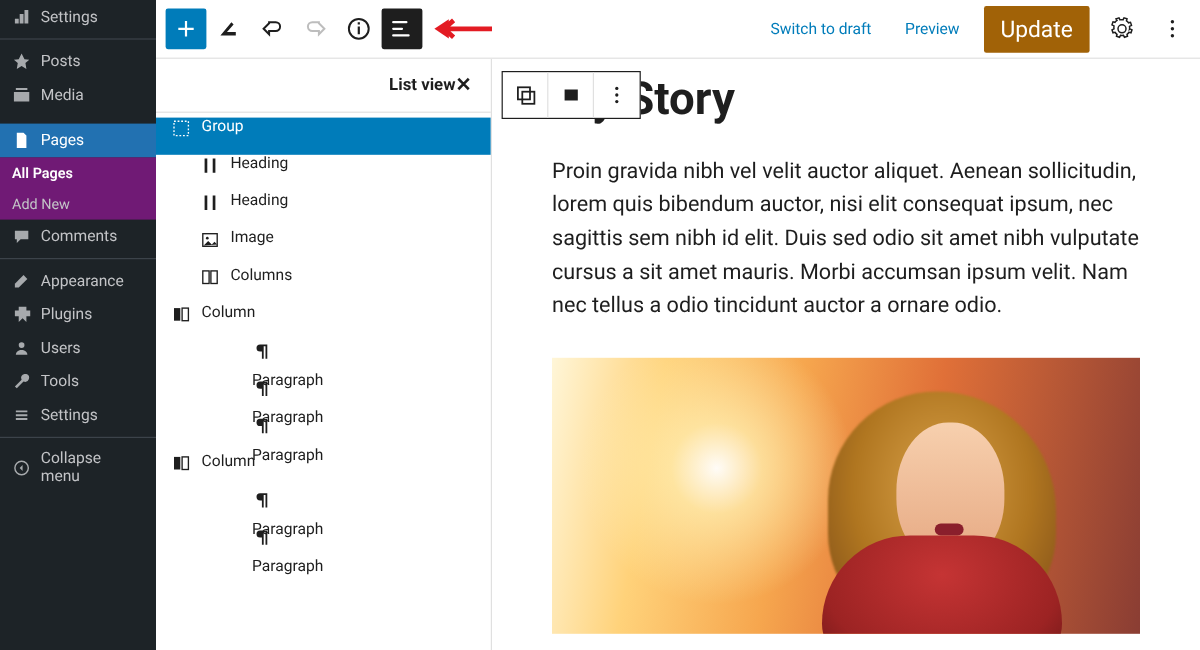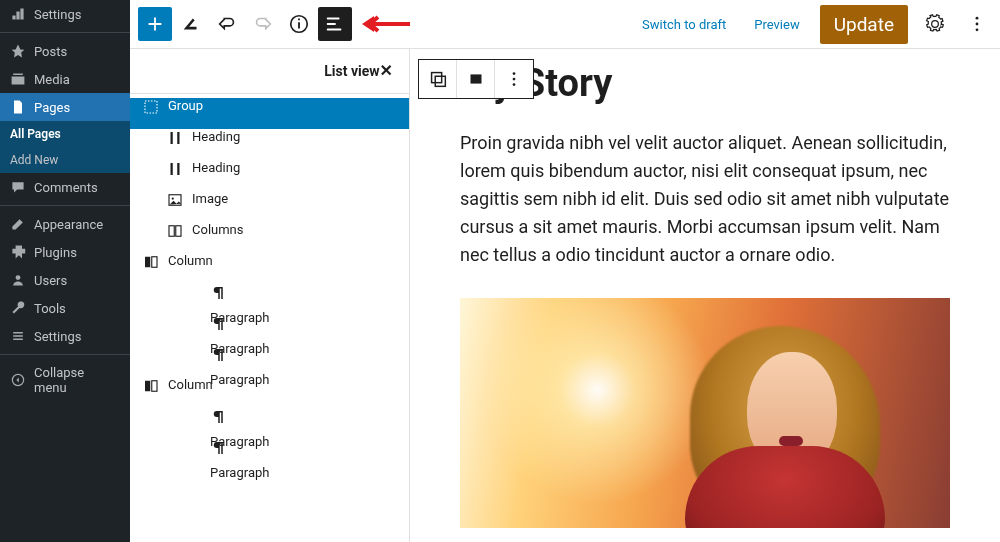--- a/index.html
+++ b/index.html
@@ -1,23 +1,23 @@
 <!DOCTYPE html>
 <html><head>
 <meta charset="utf-8">
 <style>
 * { box-sizing: border-box; margin: 0; padding: 0; }
 body { font-family: -apple-system, BlinkMacSystemFont, "Segoe UI", Roboto, sans-serif; font-size: 13px; color: #1e1e1e; width: 1000px; height: 542px; overflow: hidden; display: flex; }
 .sidebar { width: 130px; background: #1d2327; color: #c3c4c7; flex-shrink: 0; height: 100%; overflow: hidden; }
 .sb-item { display: flex; align-items: center; padding: 6px 10px; cursor: pointer; gap: 8px; }
 .sb-item .ico { width: 16px; height: 16px; display: flex; align-items: center; justify-content: center; fill: #a7aaad; flex-shrink: 0; }
-.sb-item.active { background: #2271b1; color: #fff; position: relative; }
+.sb-item.active { background: #2271b1; color: #fff; position: relative; margin-top: 10px; }
 .sb-item.active .ico { fill: #fff; }
 .sb-item.active::after { content: ""; position: absolute; right: -6px; top: 50%; margin-top: -6px; border: 6px solid transparent; border-right-color: #fff; }
-.sb-sub { background: #0c4a6e; color: #c3c4c7; }
+.sb-sub { background: #701a75; color: #c3c4c7; }
 .sb-sub .sub-item { padding: 6px 10px; cursor: pointer; font-size: 12px; }
 .sb-sub .sub-item.current { color: #fff; font-weight: 600; }
 .sb-divider { border-top: 1px solid #3c434a; margin: 4px 0; }
 .main { flex: 1; display: flex; flex-direction: column; height: 100%; }
 .topbar { display: flex; align-items: center; height: 49px; border-bottom: 1px solid #e0e0e0; padding: 16px 8px; }
 .topbar-left { display: flex; align-items: center; gap: 2px; }
 .tb-btn { width: 34px; height: 34px; display: flex; align-items: center; justify-content: center; border-radius: 2px; cursor: pointer; }
 .tb-btn svg { width: 22px; height: 22px; }
 .tb-add { background: #007cba; color: #fff; fill: #fff; }
 .tb-dark { background: #1e1e1e; fill: #fff; color: #fff; }

